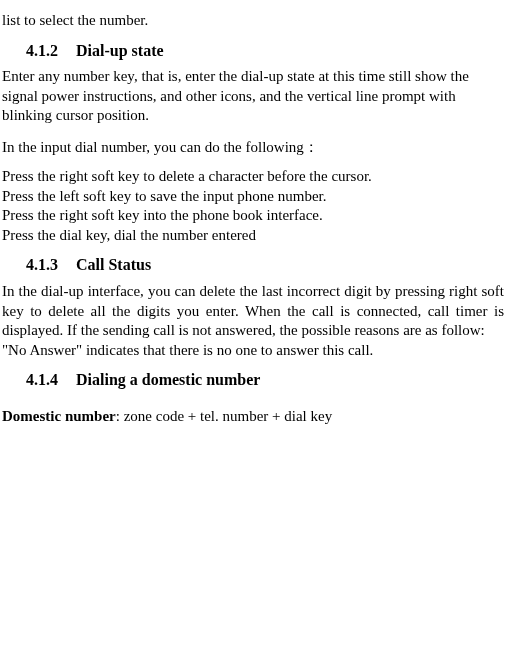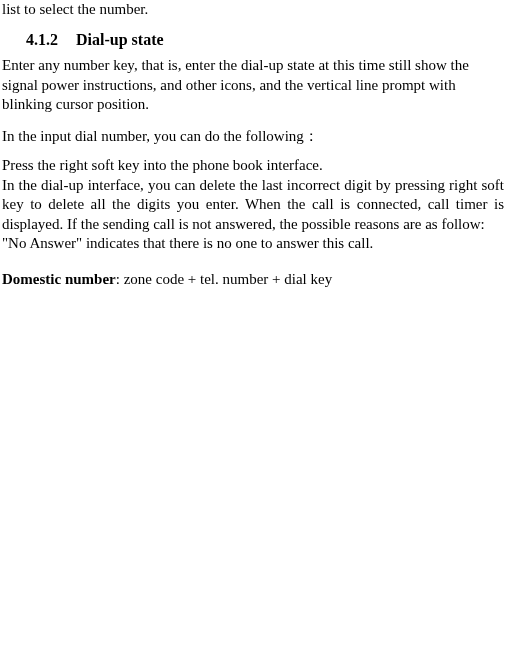--- a/index.html
+++ b/index.html
@@ -5,21 +5,21 @@
   body {
     margin: 0;
     padding: 0;
     font-family: "Times New Roman", Times, serif;
     font-size: 15px;
     line-height: 1.3;
     color: #000;
     width: 506px;
   }
   .page {
-    padding: 0 2px;
+    padding: 11px 2px;
   }
   p {
     margin: 0;
   }
   h3 {
     font-size: 16px;
     font-weight: bold;
     margin: 10px 0 6px 0;
   }
   .section-number {
@@ -49,26 +49,35 @@
   <p>list to select the number.</p>
 
   <h3>
     <span class="section-number">4.1.2</span><span>Dial-up state</span>
   </h3>
 
   <p>Enter any number key, that is, enter the dial-up state at this time still show the signal power instructions, and other icons, and the vertical line prompt with blinking cursor position.</p>
 
   <p class="bold-para">In the input dial number, you can do the following：</p>
 
+  <p>Press the right soft key to delete a character before the cursor.</p>
+  <p>Press the left soft key to save the input phone number.</p>
   <p>Press the right soft key into the phone book interface.</p>
+  <p>Press the dial key, dial the number entered</p>
 
+  <h3>
+    <span class="section-number">4.1.3</span><span>Call Status</span>
+  </h3>
 
   <p class="justify">In the dial-up interface, you can delete the last incorrect digit by pressing right soft key to delete all the digits you enter. When the call is connected, call timer is displayed. If the sending call is not answered, the possible reasons are as follow:</p>
   <p>"No Answer" indicates that there is no one to answer this call.</p>
 
+  <h3>
+    <span class="section-number">4.1.4</span><span>Dialing a domestic number</span>
+  </h3>
 
   <p class="gap-above">
     <span class="bold">Domestic number</span><span>: zone code + tel. number + dial key</span>
   </p>
 
 
 
 </div>
 
 </body></html>

